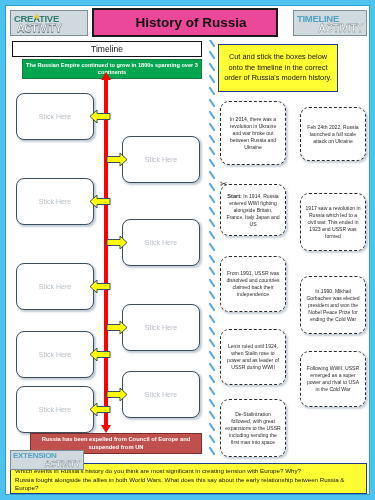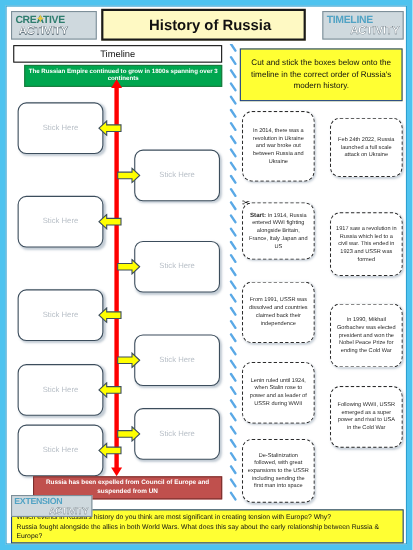--- a/index.html
+++ b/index.html
@@ -36,21 +36,21 @@
     font-size:10.5px; font-weight:bold; color:#ffffff; letter-spacing:-0.4px;
     line-height:10px; padding-left:6px;
     text-shadow:0 1px 0 #6d7d87;
     -webkit-text-stroke:0.3px #5b6b75;
   }
   .logo-left .spark{
     position:absolute; left:22px; top:-1px; color:#e8c840; font-size:9px;
   }
   .title-box{
     position:absolute; left:86px; top:2px; width:186px; height:29px;
-    background:#fef9c3; border:2px solid #1a1a1a;
+    background:#ec4899; border:2px solid #1a1a1a;
     display:flex; align-items:center; justify-content:center;padding-left:12px;
   }
   .title-box span{ font-size:13.5px; font-weight:bold; color:#111; }
   .logo-right{
     position:absolute; right:4px; top:4px; width:74px; height:26px;
     background:#cfd9de; border:1px solid #7d8f99;
     display:flex; flex-direction:column; justify-content:center;
     overflow:hidden;
   }
   .logo-right .r1{
@@ -126,21 +126,21 @@
   .divider{
     position:absolute; left:202px; top:34px; width:8px; height:416px;
     overflow:hidden;
   }
 
   
   .right-panel{
     position:absolute; left:210px; top:35px; width:152px; height:415px;
   }
   .instruction{
-    position:absolute; left:2px; top:3px; width:148px; height:48px;
+    position:absolute; left:2px; top:3px; width:120px; height:48px;
     background:#ffff33; border:1.5px solid #1b3f8b;
     display:flex; align-items:center; 
     padding:20px 5px;
   }
   .instruction span{
     font-size:7.4px; color:#111; text-align:center; line-height:10.5px;
   }
   .cutbox{
     position:absolute; width:66px;
     border:1.4px dashed #2b2b2b; border-radius:9px;

